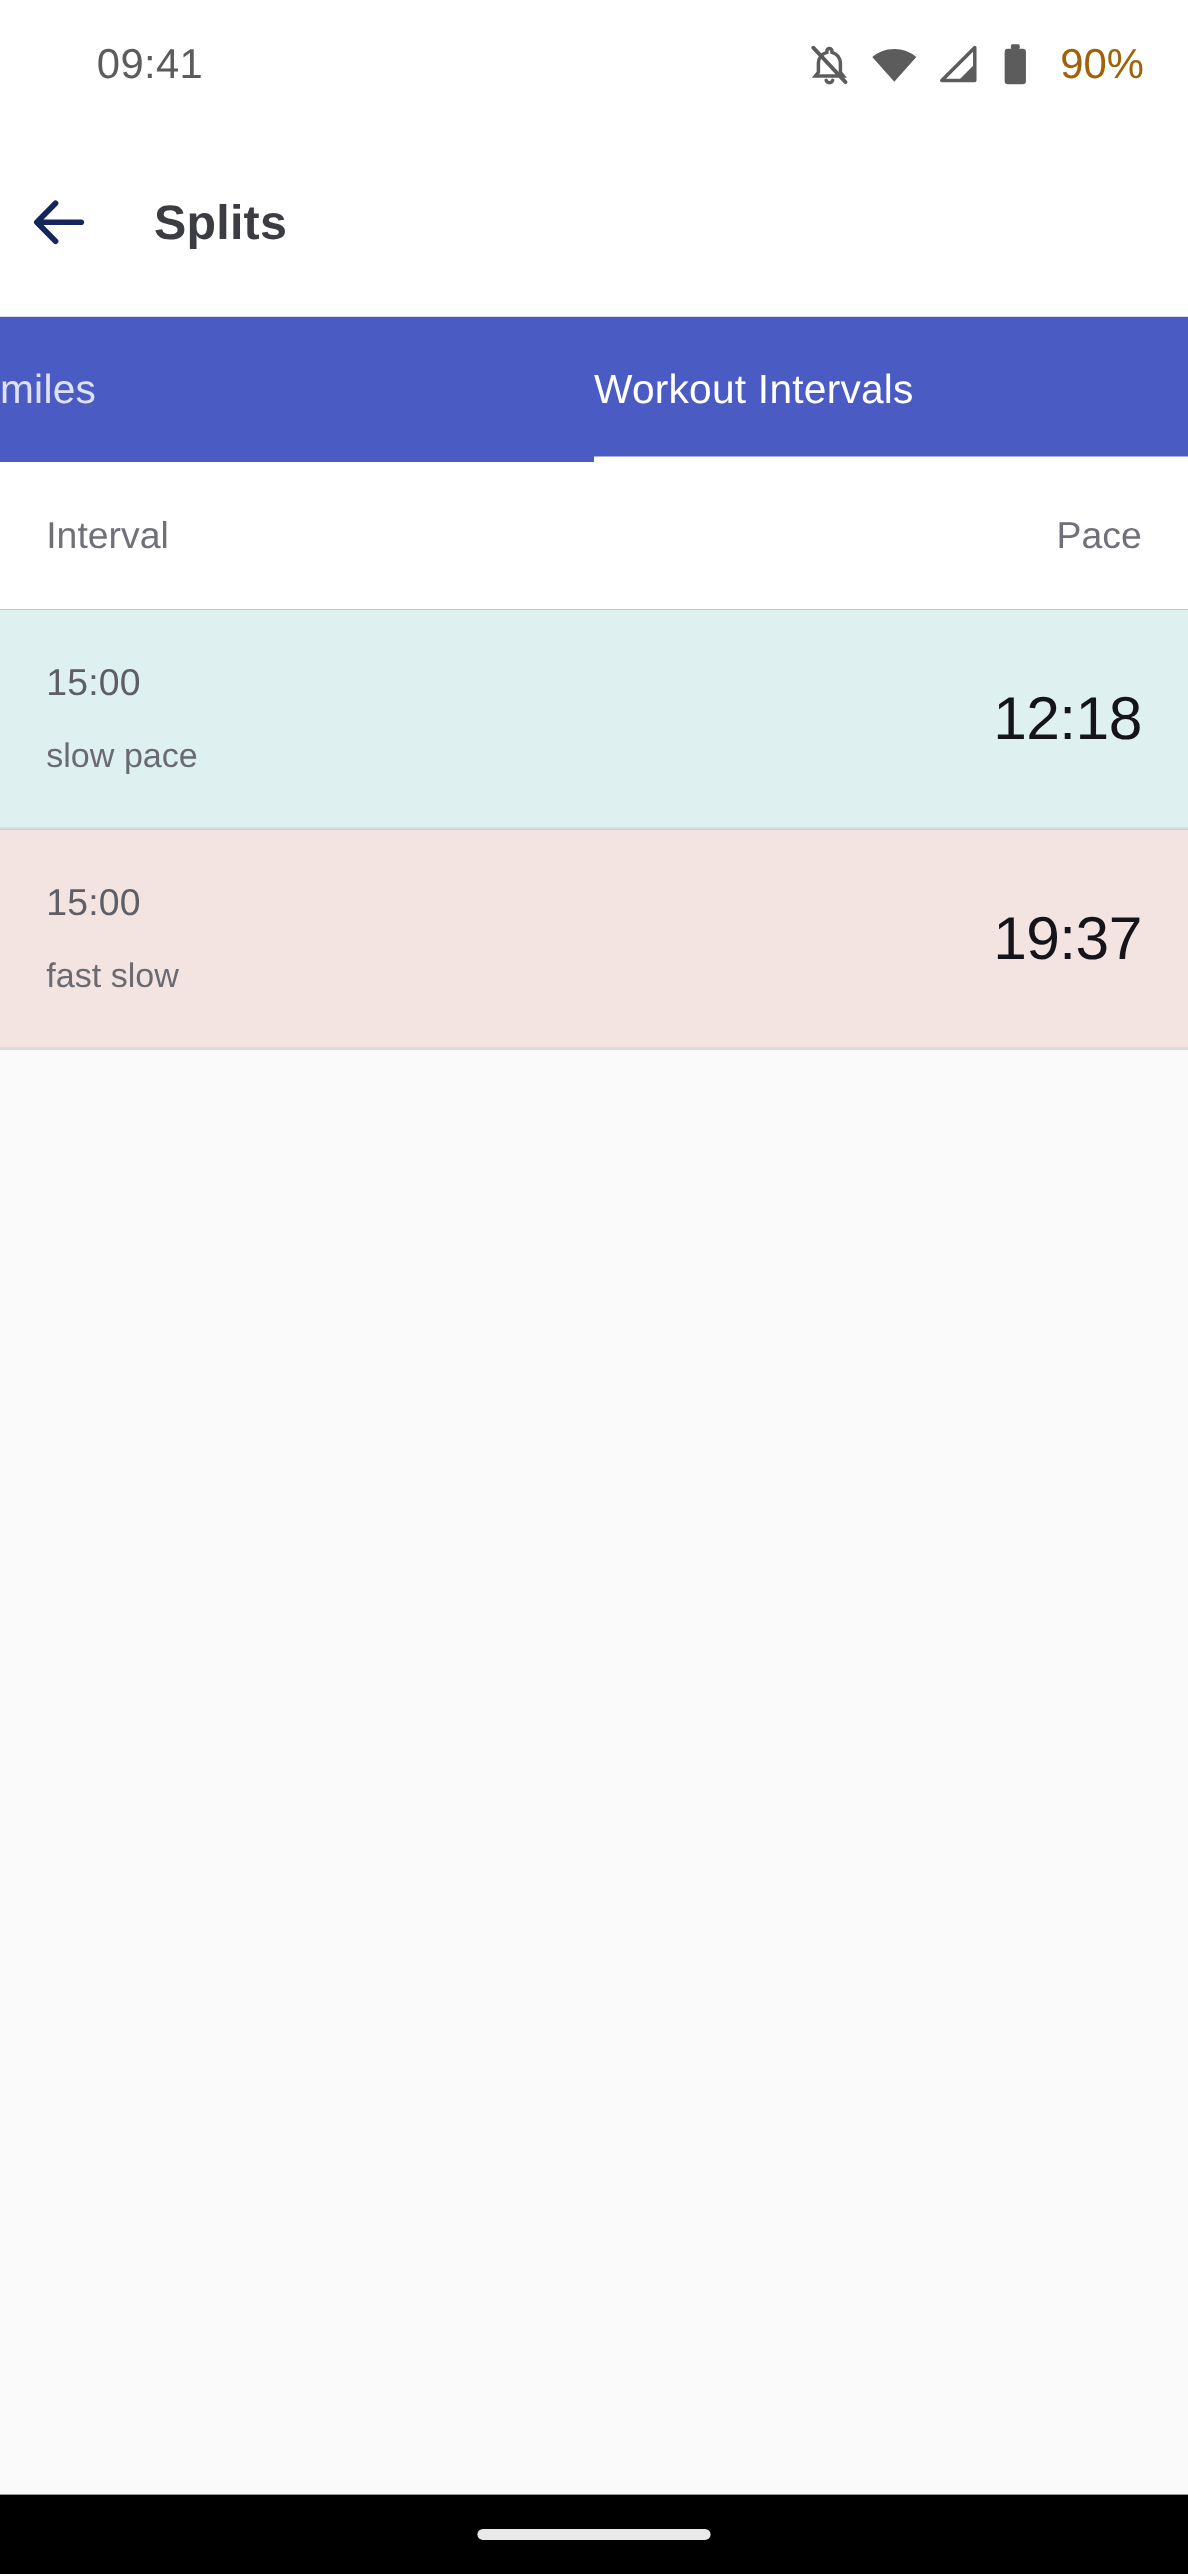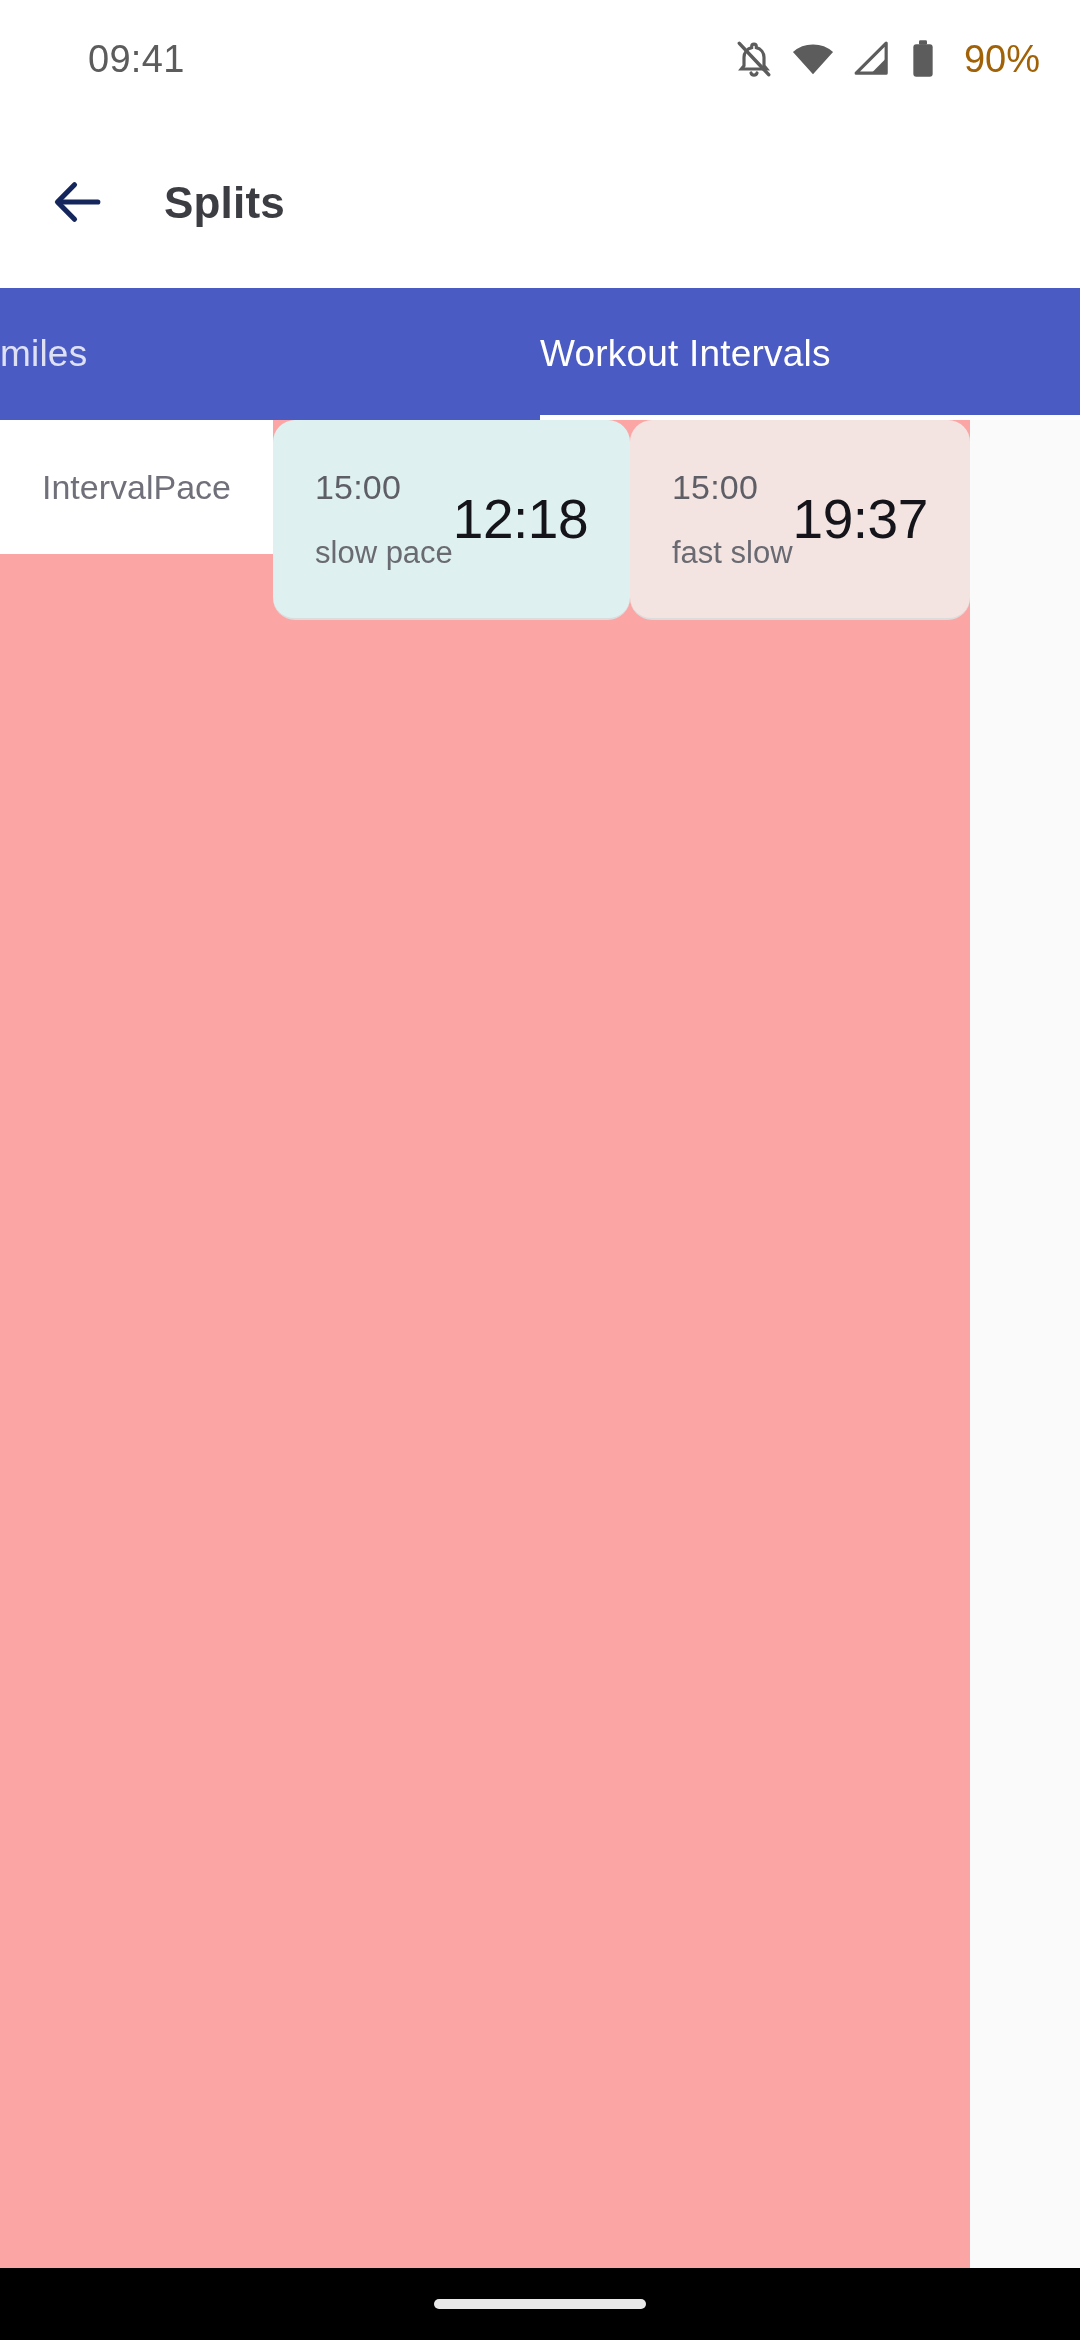--- a/index.html
+++ b/index.html
@@ -54,21 +54,21 @@
     margin-left: 10px;
     font-weight: 400;
   }
 
   
   .app-bar {
     height: 170px;
     background: #FFFFFF;
     display: flex;
     align-items: center;
-    padding-left: 42px;
+    padding-left: 18px;
     flex: 0 0 auto;
   }
 
   .back-btn {
     width: 72px;
     height: 72px;
     display: flex;
     align-items: center;
     justify-content: center;
     cursor: pointer;
@@ -113,22 +113,23 @@
     left: 0;
     right: 0;
     bottom: 0;
     height: 5px;
     background: #FFFFFF;
   }
 
   
   .table-wrap {
     flex: 1 1 auto;
-    background: #fca5a5;
-    display: flex;
+    background: #404040;
+    display: flex;
+    flex-direction: column;
     overflow: hidden;
   }
 
   .table-header {
     height: 134px;
     background: #FFFFFF;
     display: flex;
     align-items: center;
     justify-content: space-between;
     padding: 0 42px;
@@ -143,21 +144,20 @@
 
   .row {
     height: 200px;
     display: flex;
     align-items: center;
     justify-content: space-between;
     padding: 17px 42px;
     border-bottom: 2px solid #DCDCDC;
     flex: 0 0 auto;
     cursor: pointer;
-    border-radius: 22px;
   }
 
   .row-mint { background: #DEF0EF; }
   .row-pink { background: #F4E4E1; }
 
   .row-left {
     display: flex;
     flex-direction: column;
     justify-content: center;
     gap: 28px;

